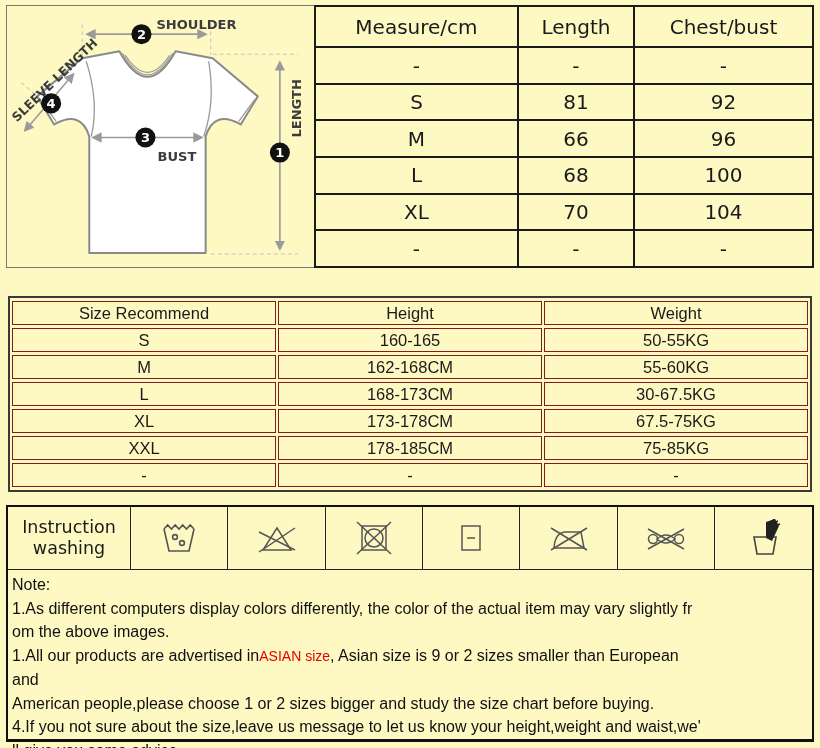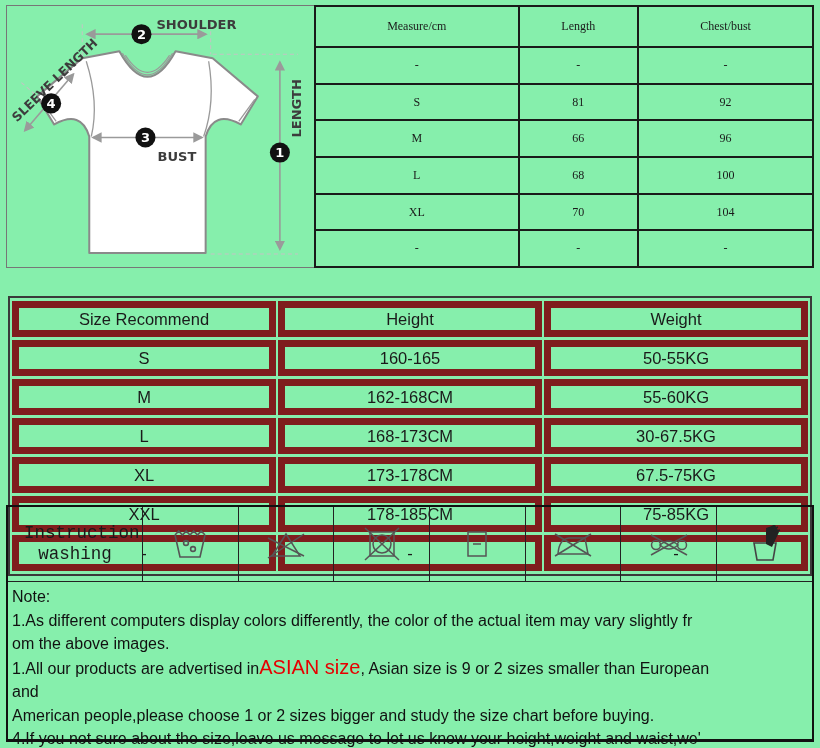--- a/index.html
+++ b/index.html
@@ -1,50 +1,50 @@
 <!DOCTYPE html>
 <html><head>
 <meta charset="utf-8">
 <style>
   html,body{margin:0;padding:0;background:#fff;}
-  .page{position:relative;width:820px;height:748px;background:#86efac;
+  .page{position:relative;width:820px;height:748px;background:#fef9c3;
         font-family:"DejaVu Sans","Liberation Sans",sans-serif;color:#1a1a1a;}
 
   
   .top{position:absolute;left:6px;top:5px;width:808px;height:263px;
        border:1px solid #777;display:flex;box-sizing:border-box;}
   .diagram-box{width:308px;height:100%;position:relative;}
   .diagram-box svg{display:block;}
 
   table.measure{flex:1;border-collapse:collapse;table-layout:fixed;
-       font-size:12px;text-align:center;margin:-1px;font-family:Liberation Serif, serif;}
+       font-size:20px;text-align:center;margin:-1px;}
   table.measure td{border:2px solid #1a1a1a;height:30px;padding:0;}
 
   
   table.sizerec{position:absolute;left:8px;top:296px;width:804px;
        border:2px solid #3a3a3a;border-collapse:separate;border-spacing:2px 3px;
        table-layout:fixed;font-family:"Liberation Sans",sans-serif;
        font-size:16.5px;text-align:center;}
-  table.sizerec td{border:7px solid #7f1d1d;height:20px;padding:1px 0;}
+  table.sizerec td{border:1px solid #7f1d1d;height:20px;padding:1px 0;}
 
   
   .bottom{position:absolute;left:6px;top:505px;width:808px;height:237px;
        border:2px solid #111;border-bottom-width:3px;box-sizing:border-box;}
   table.wash{width:100%;border-collapse:collapse;table-layout:fixed;height:46px;}
   table.wash td{border:1px solid #222;border-top:none;text-align:center;
-       vertical-align:middle;padding:16px;font-family:Liberation Mono, monospace;}
+       vertical-align:middle;padding:10px;}
   table.wash td:first-child{border-left:none;width:102px;}
   table.wash td:last-child{border-right:none;}
   .wash-label{font-size:17.5px;line-height:21px;}
   .wash-ico svg{display:block;margin:0 auto;}
 
   .note{padding:3px 4px 0 4px;font-family:"Liberation Sans",sans-serif;
        font-size:16px;line-height:23.5px;color:#111;}
   .note-line{white-space:nowrap;overflow:hidden;}
-  .red{color:#e60000;font-size:20px;}
+  .red{color:#e60000;font-size:14px;}
 
   
   .dlabel{font-family:"DejaVu Sans",sans-serif;font-weight:bold;fill:#3c3c3c;}
   .badge-num{font-family:"DejaVu Sans",sans-serif;font-weight:bold;fill:#fff;}
 </style>
 </head>
 <body>
 
 <div class="page">
 

